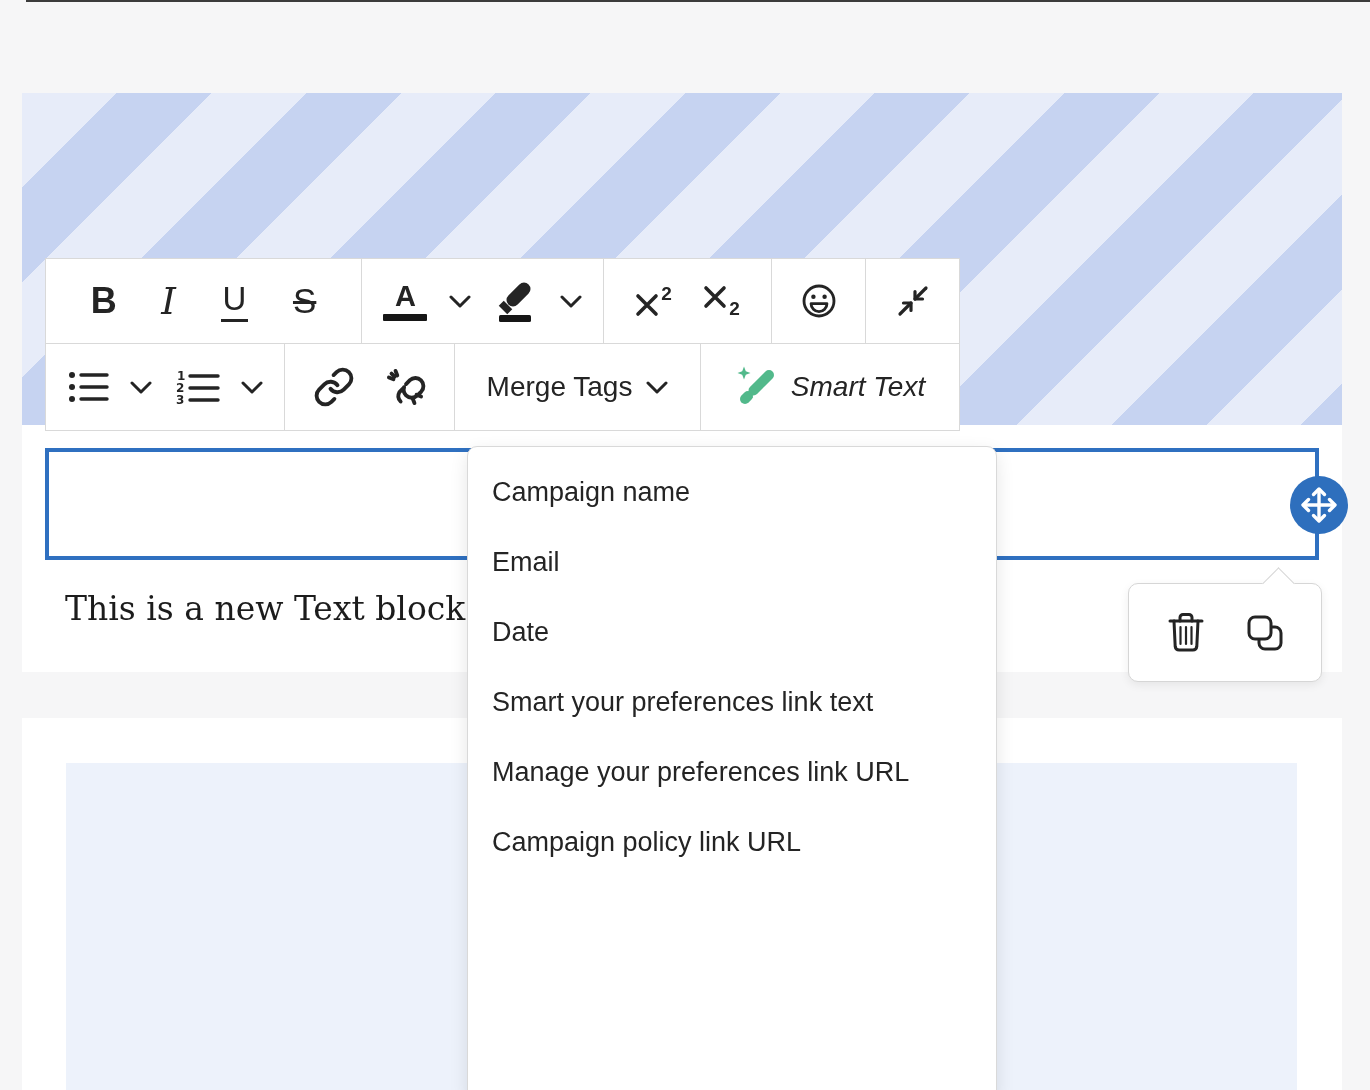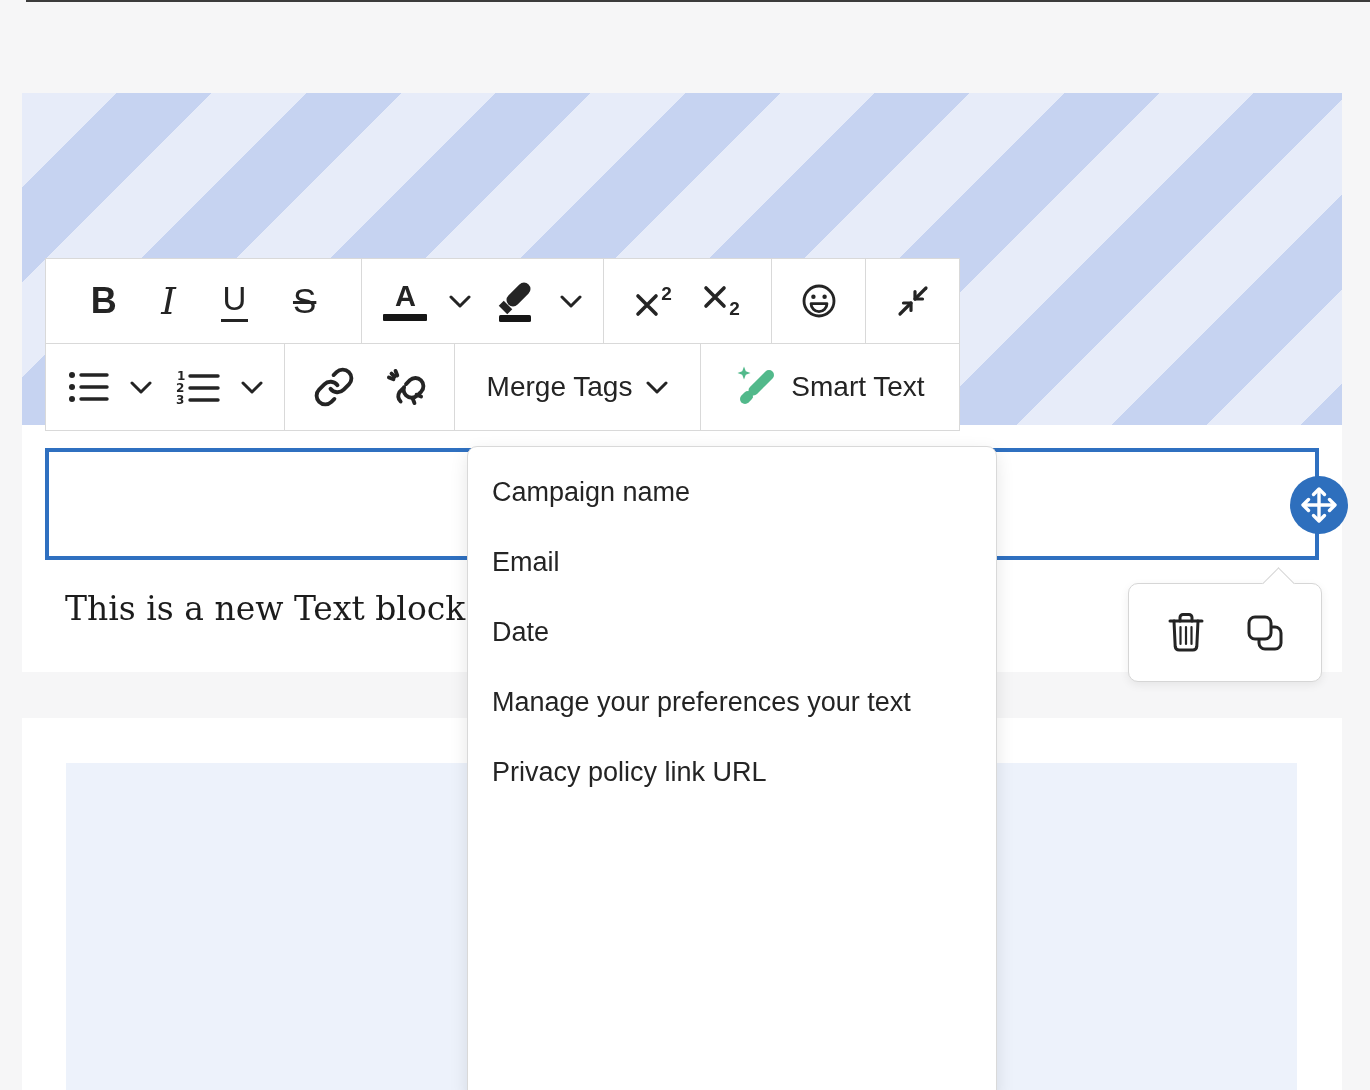--- a/index.html
+++ b/index.html
@@ -209,38 +209,39 @@
 
   <div class="tb" style="left:454px;top:343px;width:247px;height:88px;">
     <span class="tb-btn" style="gap:14px">
       <span class="mt-label">Merge Tags</span>
       <svg width="22" height="13" viewBox="0 0 22 13">
           <polyline points="2,2 11,11 20,2" fill="none" stroke="#242424" stroke-width="3" stroke-linecap="round" stroke-linejoin="round"></polyline>
         </svg>
     </span>
   </div>
 
-  <div class="tb" style="left:700px;top:343px;width:260px;height:88px;">
+  <div class="tb" style="left:700px;top:343px;width:260px;height:88px;font-style:italic;">
     <span class="tb-btn" style="gap:12px">
       <svg width="44" height="44" viewBox="0 0 44 44">
         <path d="M10 34 L13 31" stroke="#52b98b" stroke-width="10" stroke-linecap="round"></path>
         <path d="M18.5 25.5 L34 10" stroke="#52b98b" stroke-width="10" stroke-linecap="round"></path>
         <path d="M9 1.5 L10.8 6.2 L15.5 8 L10.8 9.8 L9 14.5 L7.2 9.8 L2.5 8 L7.2 6.2 Z" fill="#52b98b"></path>
         <path d="M13 27 L14.5 30.8 L18.3 32.3 L14.5 33.8 L13 37.6 L11.5 33.8 L7.7 32.3 L11.5 30.8 Z" fill="#52b98b"></path>
       </svg>
       <span class="st-label">Smart Text</span>
     </span>
   </div>
 
   <div class="menu">
     <div class="menu-item">Campaign name</div>
     <div class="menu-item">Email</div>
     <div class="menu-item">Date</div>
-    <div class="menu-item">Manage your preferences your text</div>
-    <div class="menu-item">Privacy policy link URL</div>
+    <div class="menu-item">Smart your preferences link text</div>
+    <div class="menu-item">Manage your preferences link URL</div>
+    <div class="menu-item">Campaign policy link URL</div>
   </div>
 
   <div class="move-handle">
     <svg width="42" height="42" viewBox="0 0 42 42">
       <g fill="none" stroke="#ffffff" stroke-width="3.4" stroke-linecap="round" stroke-linejoin="round">
         <line x1="21" y1="7" x2="21" y2="35"></line>
           <line x1="7" y1="21" x2="35" y2="21"></line>
         <polyline points="15.5,10.5 21,5 26.5,10.5"></polyline>
           <polyline points="15.5,31.5 21,37 26.5,31.5"></polyline>
         <polyline points="10.5,15.5 5,21 10.5,26.5"></polyline>

